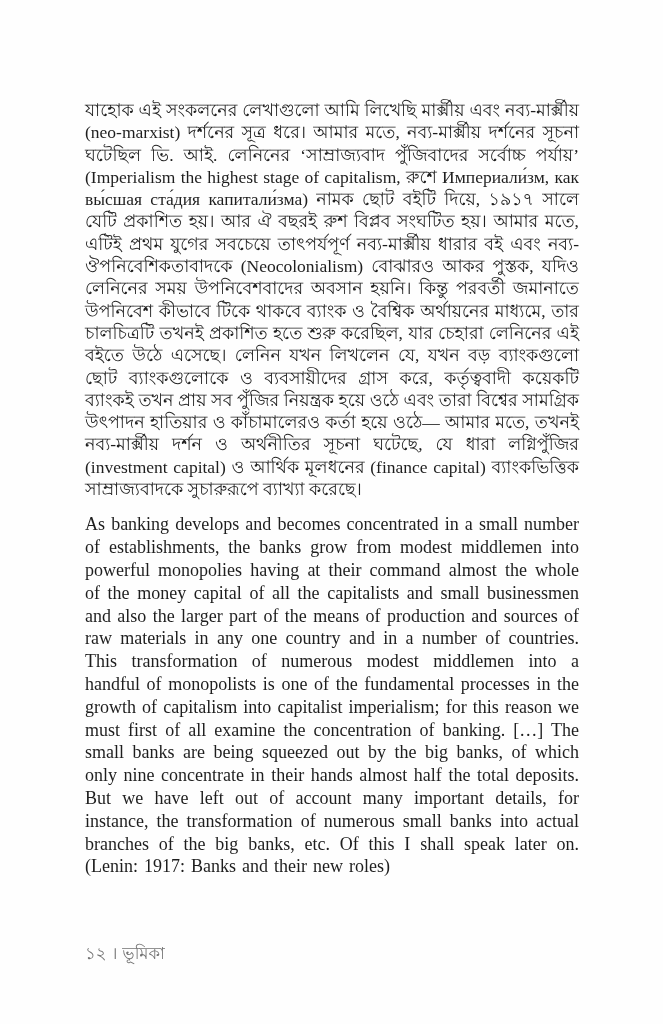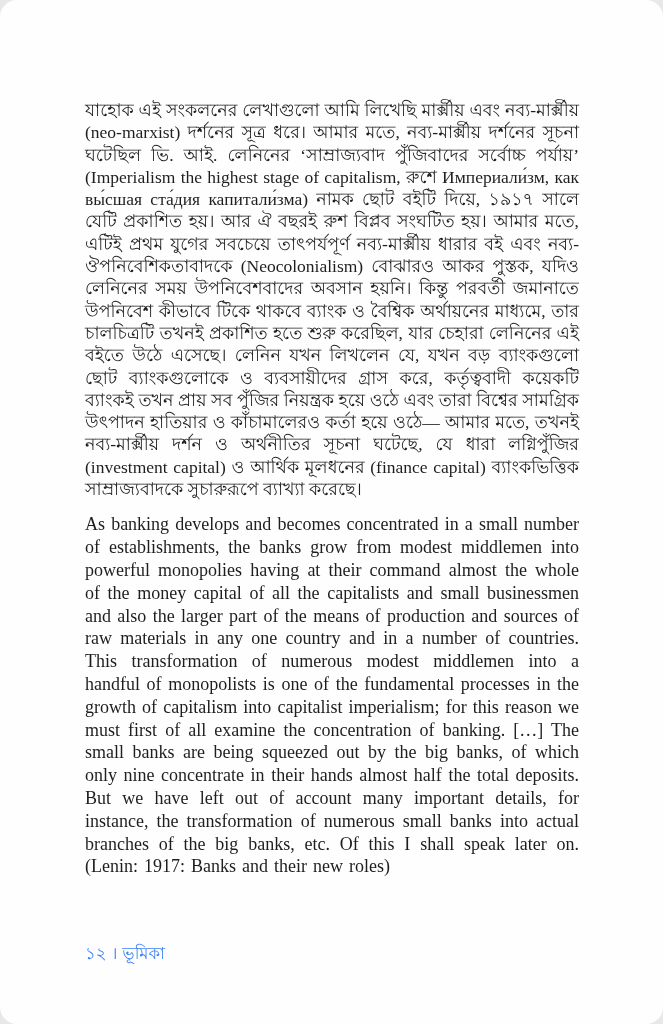--- a/index.html
+++ b/index.html
@@ -9,21 +9,20 @@
   }
   .page {
     position: relative;
     width: 663px;
     height: 1024px;
     margin: 0 auto;
     background: #fefefe;
     color: #1e1e1e;
     overflow: hidden;
     box-sizing: border-box;
-    border-radius: 17px;
   }
   .content {
     position: absolute;
     top: 99px;
     left: 85px;
     width: 494px;
   }
   .para {
     margin: 0;
     text-align: justify;
@@ -45,21 +44,21 @@
   .para.bn.closing {
     margin-bottom: 0;
   }
   .footer {
     position: absolute;
     left: 85px;
     top: 943px;
     font-family: "Liberation Serif", "DejaVu Serif", serif;
     font-size: 16.5px;
     line-height: 22px;
-    color: #3b82f6;
+    color: #737373;
     white-space: nowrap;
   }
   .footer span { display: inline; }
   .footer .sep { padding: 0 5px; }
 </style>
 </head>
 <body>
 
 <div class="page">
   <div class="content">

